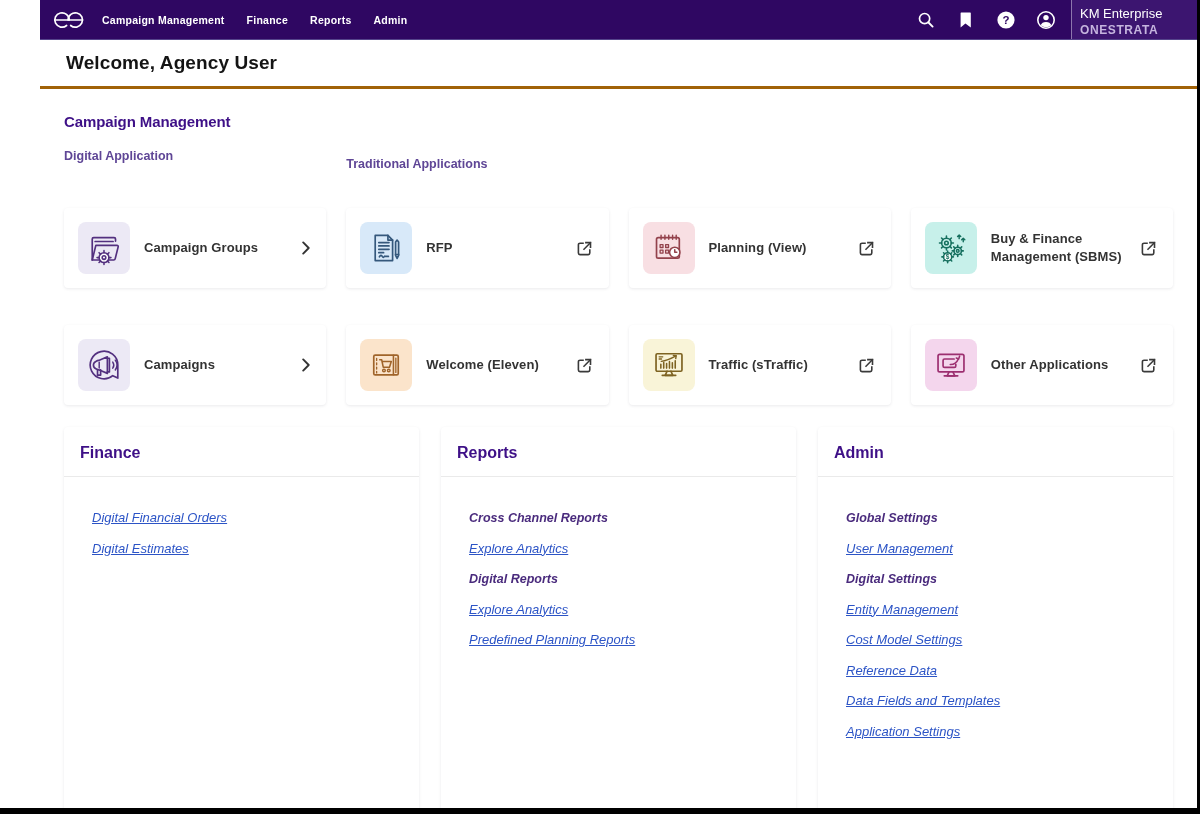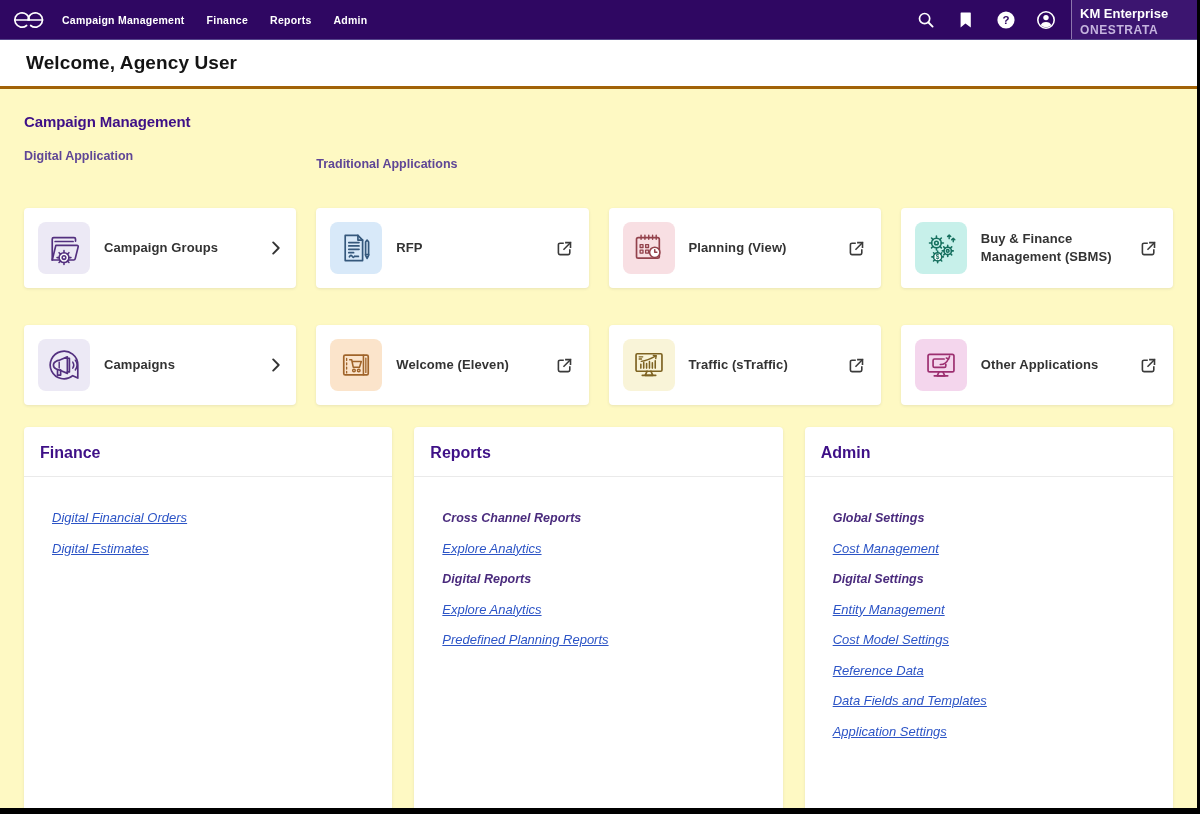--- a/index.html
+++ b/index.html
@@ -1,33 +1,33 @@
 <!DOCTYPE html>
 <html><head>
 <meta charset="utf-8">
 <style>
   * { margin:0; padding:0; box-sizing:border-box; }
   html,body { width:1200px; height:814px; background:#000; overflow:hidden;
     font-family:"Liberation Sans","DejaVu Sans",sans-serif; }
   .screen { position:absolute; top:0; left:0; width:1197px; height:808px;
-    background:#fef9c3; overflow:hidden; }
+    background:#ffffff; overflow:hidden;padding-left:40px; }
 
   
   .topnav { height:40px; background:#2f0762; display:flex; align-items:stretch; position:relative; }
   .topnav::after { content:""; position:absolute; left:0; right:0; bottom:0; height:1px; background:#55448b; }
   .logo-wrap { display:flex; align-items:center; padding:0 6px 0 12px; }
   .nav-menu { display:flex; align-items:stretch; }
   .nav-item { display:flex; align-items:center; padding:0 11px; color:#fff;
     font-size:10.5px; font-weight:700; letter-spacing:.25px; cursor:pointer; }
   .nav-spacer { flex:1; }
   .nav-iconbtn { width:40px; display:flex; align-items:center; justify-content:center; cursor:pointer; }
   .nav-icons { display:flex; align-items:stretch; margin-right:5px; }
   .tenant { width:126px; background:#3c1570; border-left:1px solid #8d76ad;
     padding:6px 8px 0 8px; cursor:pointer; }
-  .tenant-name { color:#fff; font-size:13px; font-weight:700; line-height:15px; white-space:nowrap; }
+  .tenant-name { color:#fff; font-size:13px; font-weight:400; line-height:15px; white-space:nowrap; }
   .tenant-product { color:#c5b4de; font-size:12px; font-weight:700; letter-spacing:.6px; margin-top:2px; }
 
   
   .welcome { height:49px; background:#fff; border-bottom:3px solid #a16207;
     display:flex; align-items:center; padding:0 26px; }
   .welcome h1 { font-size:19px; font-weight:700; color:#141414; letter-spacing:.1px; }
 
   
   .content { padding:24px 24px 0 24px; }
   .section-title { font-size:15px; font-weight:700; color:#3e1087; letter-spacing:-.1px; margin-bottom:19px; }
@@ -316,21 +316,21 @@
             <div class="panel-item"><a class="panel-link">Explore Analytics</a></div>
             <div class="panel-item"><span class="group-header">Digital Reports</span></div>
             <div class="panel-item"><a class="panel-link">Explore Analytics</a></div>
             <div class="panel-item"><a class="panel-link">Predefined Planning Reports</a></div>
           </div>
         </div>
         <div class="panel">
           <div class="panel-header"><span class="panel-title">Admin</span></div>
           <div class="panel-body">
             <div class="panel-item"><span class="group-header">Global Settings</span></div>
-            <div class="panel-item"><a class="panel-link">Cost Management</a></div>
+            <div class="panel-item"><a class="panel-link">User Management</a></div>
             <div class="panel-item"><span class="group-header">Digital Settings</span></div>
             <div class="panel-item"><a class="panel-link">Entity Management</a></div>
             <div class="panel-item"><a class="panel-link">Cost Model Settings</a></div>
             <div class="panel-item"><a class="panel-link">Reference Data</a></div>
             <div class="panel-item"><a class="panel-link">Data Fields and Templates</a></div>
             <div class="panel-item"><a class="panel-link">Application Settings</a></div>
           </div>
         </div>
       </div>
   </div>

